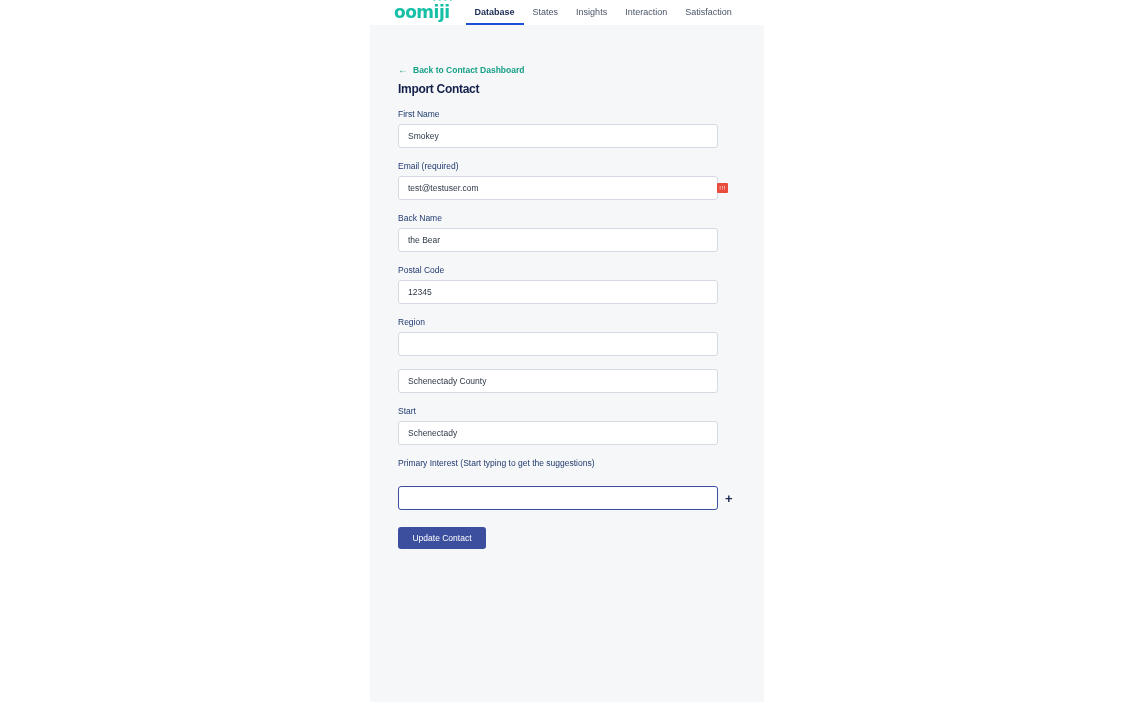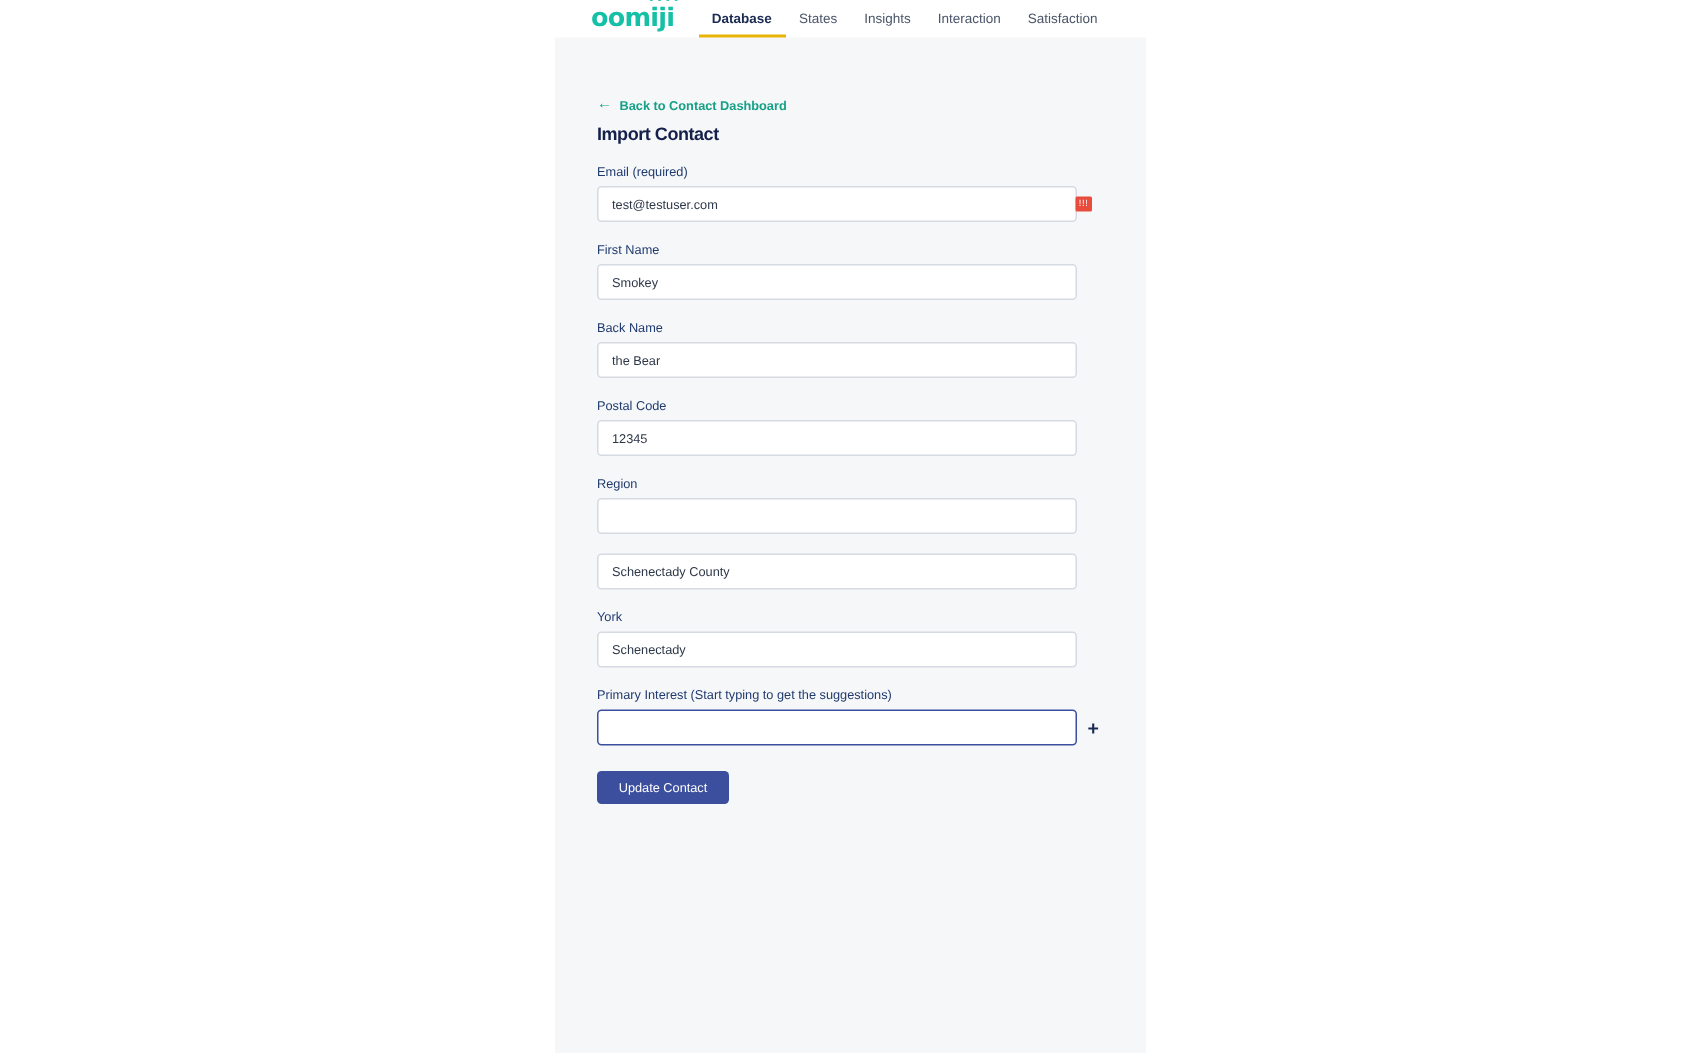--- a/index.html
+++ b/index.html
@@ -68,21 +68,21 @@
     color: #4a5568;
     padding: 0 9px;
     height: 25px;
     line-height: 25px;
     white-space: nowrap;
     cursor: pointer;
   }
   .nav-item.active {
     color: #1a2a52;
     font-weight: bold;
-    border-bottom: 2px solid #eab308;
+    border-bottom: 2px solid #1d4ed8;
   }
 
   .content {
     position: absolute;
     left: 0;
     top: 25px;
     width: 394px;
     padding: 0 28px;
   }
   .back-link {
@@ -149,21 +149,21 @@
   }
   .warn-badge span {
     color: #fff;
     font-size: 6px;
     line-height: 1;
     letter-spacing: 0.5px;
   }
   .interest-label {
     font-size: 8.5px;
     color: #1f3a6e;
-    margin-bottom: 5px;
+    margin-bottom: 18px;
   }
   .interest-row {
     display: flex;
     align-items: center;
     gap: 7px;
   }
   .plus-btn {
     font-size: 13px;
     color: #1a2a52;
     font-weight: bold;
@@ -194,39 +194,39 @@
 
       <div class="back-link">
         <span class="back-arrow">←</span>
         <span>Back to Contact Dashboard</span>
       </div>
 
       <div class="page-title">Import Contact</div>
 
       
       <div class="field">
+        <div class="field-label">First Name</div>
+        <div class="input-wrap">
+          <input class="text-input" type="text" value="Smokey" style="">
+        </div>
+      </div>
+
+      
+      <div class="field">
         <div class="field-label">Email (required)</div>
         <div class="input-wrap">
           <input class="text-input" type="text" value="test@testuser.com" style="">
           <div class="warn-badge">
             <span>!!!</span>
           </div>
         </div>
       </div>
 
       
       <div class="field">
-        <div class="field-label">First Name</div>
-        <div class="input-wrap">
-          <input class="text-input" type="text" value="Smokey" style="">
-        </div>
-      </div>
-
-      
-      <div class="field">
         <div class="field-label">Back Name</div>
         <div class="input-wrap">
           <input class="text-input" type="text" value="the Bear" style="">
         </div>
       </div>
 
       
       <div class="field">
         <div class="field-label">Postal Code</div>
         <div class="input-wrap">
@@ -244,21 +244,21 @@
 
       
       <div class="field">
         <div class="input-wrap">
           <input class="text-input" type="text" value="Schenectady County" style="">
         </div>
       </div>
 
       
       <div class="field">
-        <div class="field-label">York</div>
+        <div class="field-label">Start</div>
         <div class="input-wrap">
           <input class="text-input" type="text" value="Schenectady" style="">
         </div>
       </div>
 
       
 
       
 
       

